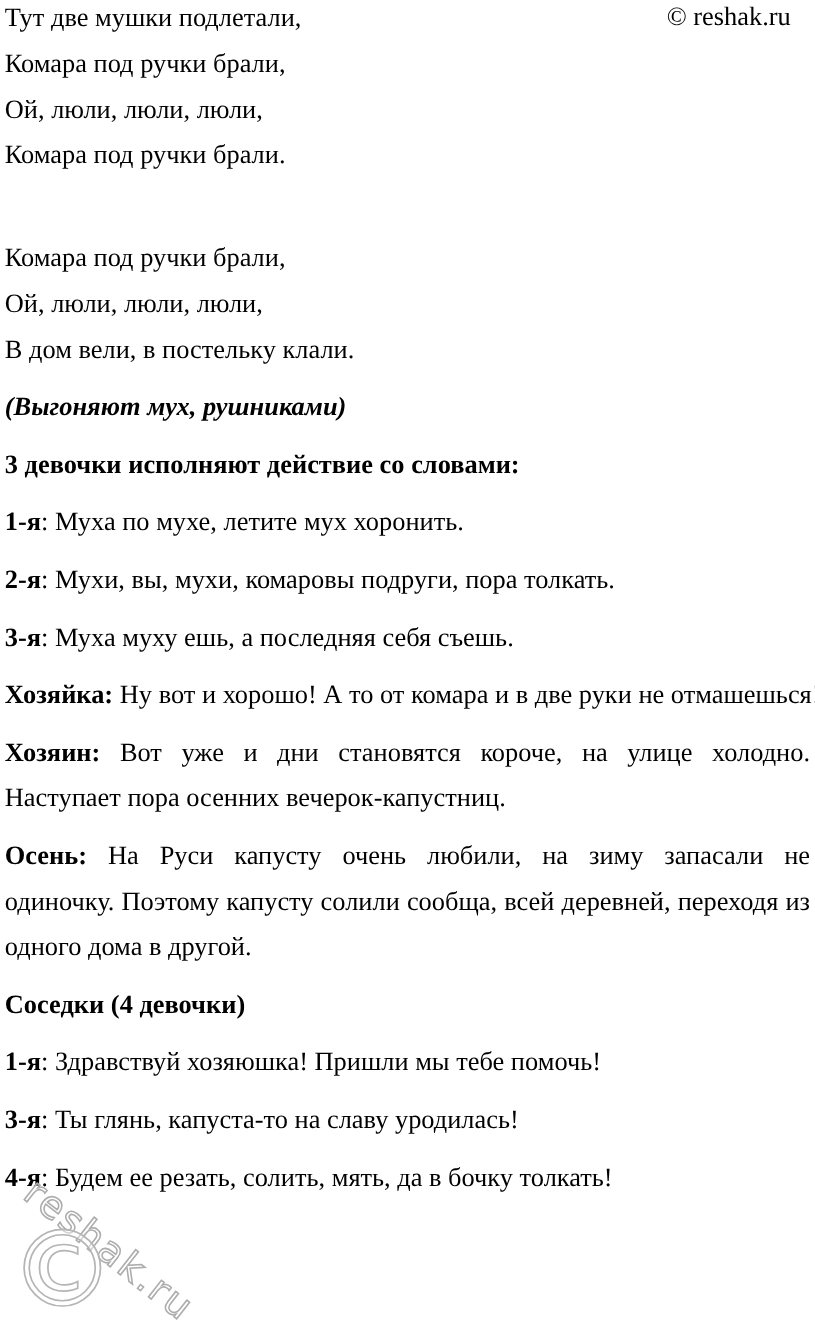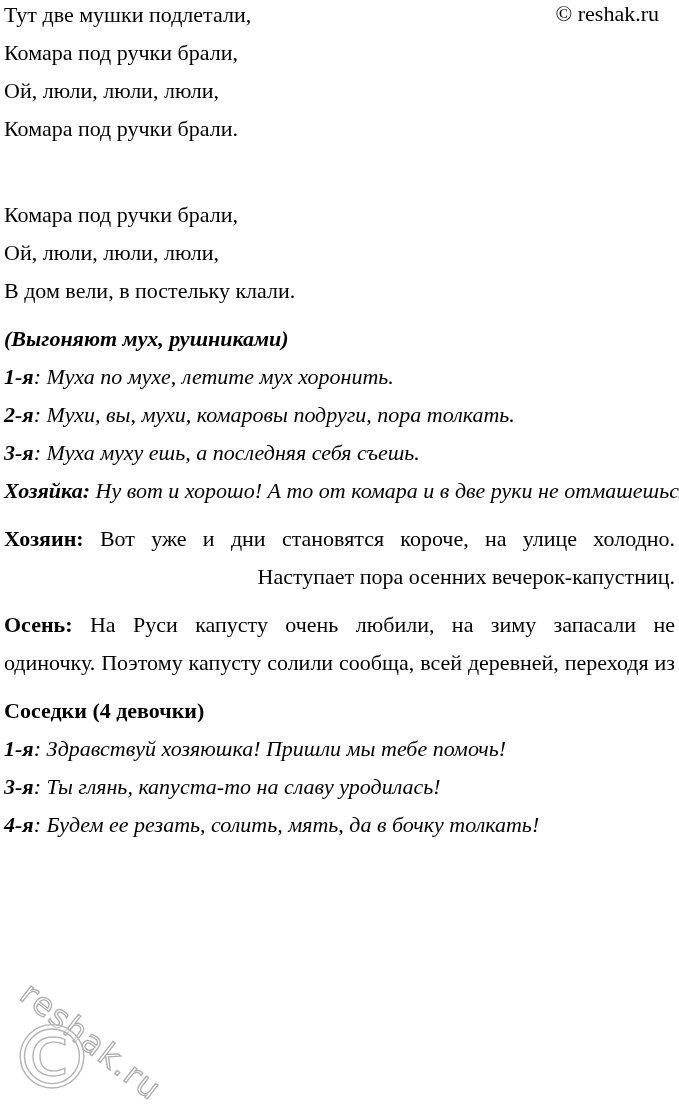--- a/index.html
+++ b/index.html
@@ -25,24 +25,24 @@
   .stanza { margin: 0; }
   .stanza2 { margin-top: 48px; }
   .pl { margin: 0; }
   .stage {
     margin-top: 10px;
     text-align: left;
     font-weight: bold;
     font-style: italic;
   }
   .h { margin-top: 10px; font-weight: bold; }
-  .para { white-space: nowrap; font-style: italic; }
+  .para { margin-top: 10px; white-space: nowrap; }
   .jpara { margin-top: 10px; }
   .just { text-align: justify; text-align-last: justify; }
-  .jlast { text-align: right; }
+  .jlast { text-align: left; }
   .b { font-weight: bold; }
   .wm {
     position: absolute;
     left: 2px;
     top: 952px;
     pointer-events: none;
   }
   .wmt {
     font-family: "DejaVu Sans", sans-serif;
     font-size: 32px;
@@ -74,37 +74,39 @@
   </div>
 
   <div class="stanza stanza2">
     <div class="pl">Комара под ручки брали,</div>
     <div class="pl">Ой, люли, люли, люли,</div>
     <div class="pl">В дом вели, в постельку клали.</div>
   </div>
 
   <div class="stage">(Выгоняют мух, рушниками)</div>
 
+  <div class="h">3 девочки исполняют действие со словами:</div>
 
   <div class="para"><span class="b">1-я</span><span>: Муха по мухе, летите мух хоронить.</span></div>
 
   <div class="para"><span class="b">2-я</span><span>: Мухи, вы, мухи, комаровы подруги, пора толкать.</span></div>
 
   <div class="para"><span class="b">3-я</span><span>: Муха муху ешь, а последняя себя съешь.</span></div>
 
   <div class="para"><span class="b">Хозяйка:</span> <span>Ну вот и хорошо! А то от комара и в две руки не отмашешься!</span></div>
 
   <div class="jpara">
     <div class="just"><span class="b">Хозяин:</span> <span>Вот уже и дни становятся короче, на улице холодно.</span></div>
     <div class="jlast">Наступает пора осенних вечерок-капустниц.</div>
   </div>
 
   <div class="jpara">
     <div class="just"><span class="b">Осень:</span> <span>На Руси капусту очень любили, на зиму запасали не</span></div>
     <div class="just">одиночку. Поэтому капусту солили сообща, всей деревней, переходя из</div>
+    <div class="jlast">одного дома в другой.</div>
   </div>
 
   <div class="h">Соседки (4 девочки)</div>
 
   <div class="para"><span class="b">1-я</span><span>: Здравствуй хозяюшка! Пришли мы тебе помочь!</span></div>
 
 
   <div class="para"><span class="b">3-я</span><span>: Ты глянь, капуста-то на славу уродилась!</span></div>
 
   <div class="para"><span class="b">4-я</span><span>: Будем ее резать, солить, мять, да в бочку толкать!</span></div>

